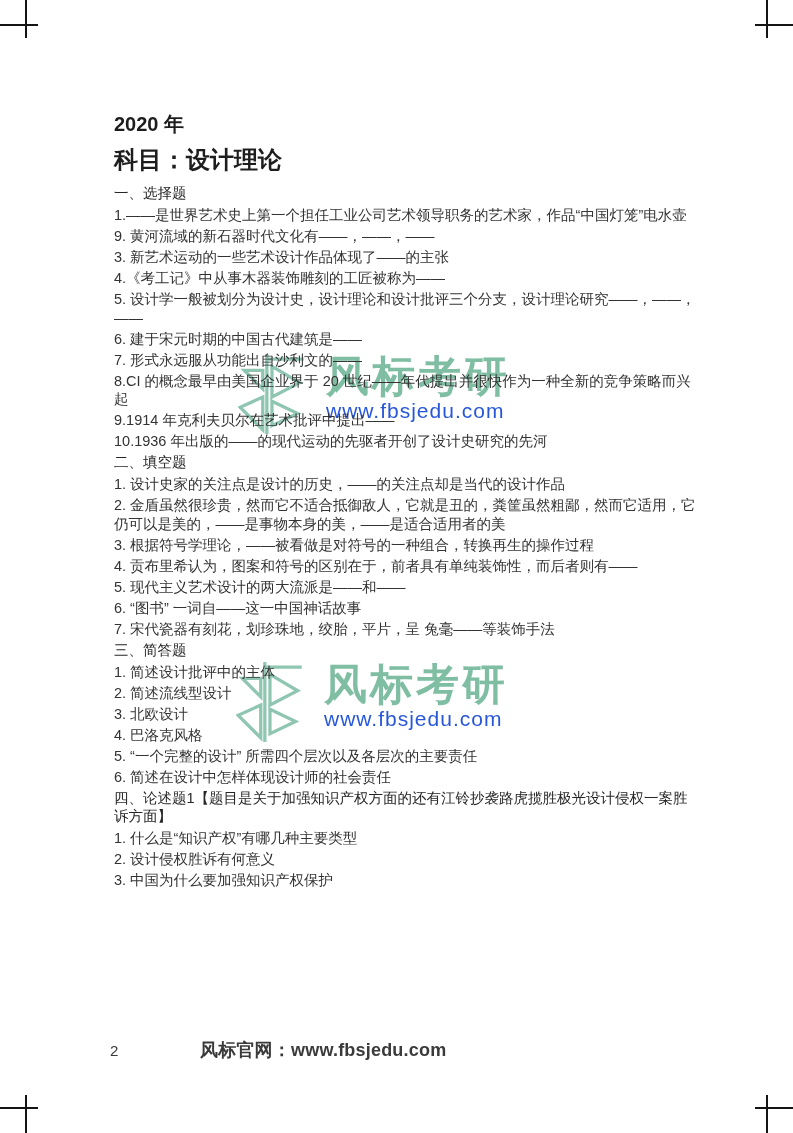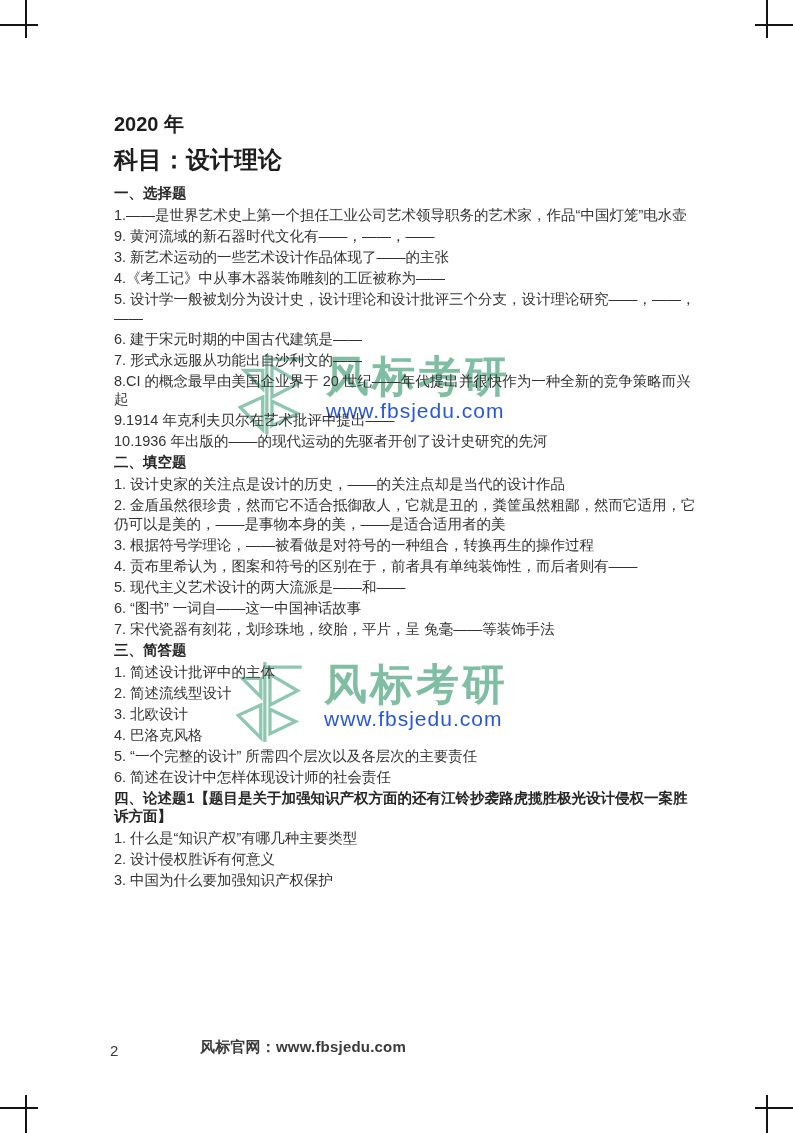--- a/index.html
+++ b/index.html
@@ -32,33 +32,33 @@
   }
   h1.year{
     font-size:20px;line-height:24px;font-weight:700;color:#1d1d1d;
     margin:0 0 8px 0;
   }
   h2.subject{
     font-size:24px;line-height:32px;font-weight:700;color:#1d1d1d;
     margin:0 0 8px 0;
   }
   h3.sec-head{
-    font-size:14.5px;line-height:18.5px;font-weight:700;color:#262626;
+    font-size:14.5px;line-height:18.5px;font-weight:400;color:#262626;
     margin:1px 0 3.5px 0;
   }
   p.item{
     font-size:14.5px;line-height:18.5px;color:#333333;
     margin:0 0 2.5px 0;
   }
   
   .page-num{
     position:absolute;left:110px;top:1042px;font-size:15px;color:#3a3a3a;z-index:2;
   }
   .footer-site{
-    position:absolute;left:200px;top:1038px;font-size:15px;font-weight:700;
+    position:absolute;left:200px;top:1038px;font-size:18px;font-weight:700;
     color:#3a3a3a;z-index:2;letter-spacing:.2px;
   }
 </style>
 </head>
 <body>
 
 <div class="crop" style="left:25px;top:0;width:1.5px;height:38px;"></div>
 <div class="crop" style="left:0;top:24px;width:38px;height:1.5px;"></div>
 <div class="crop" style="left:766px;top:0;width:1.5px;height:38px;"></div>
 <div class="crop" style="left:755px;top:24px;width:38px;height:1.5px;"></div>

